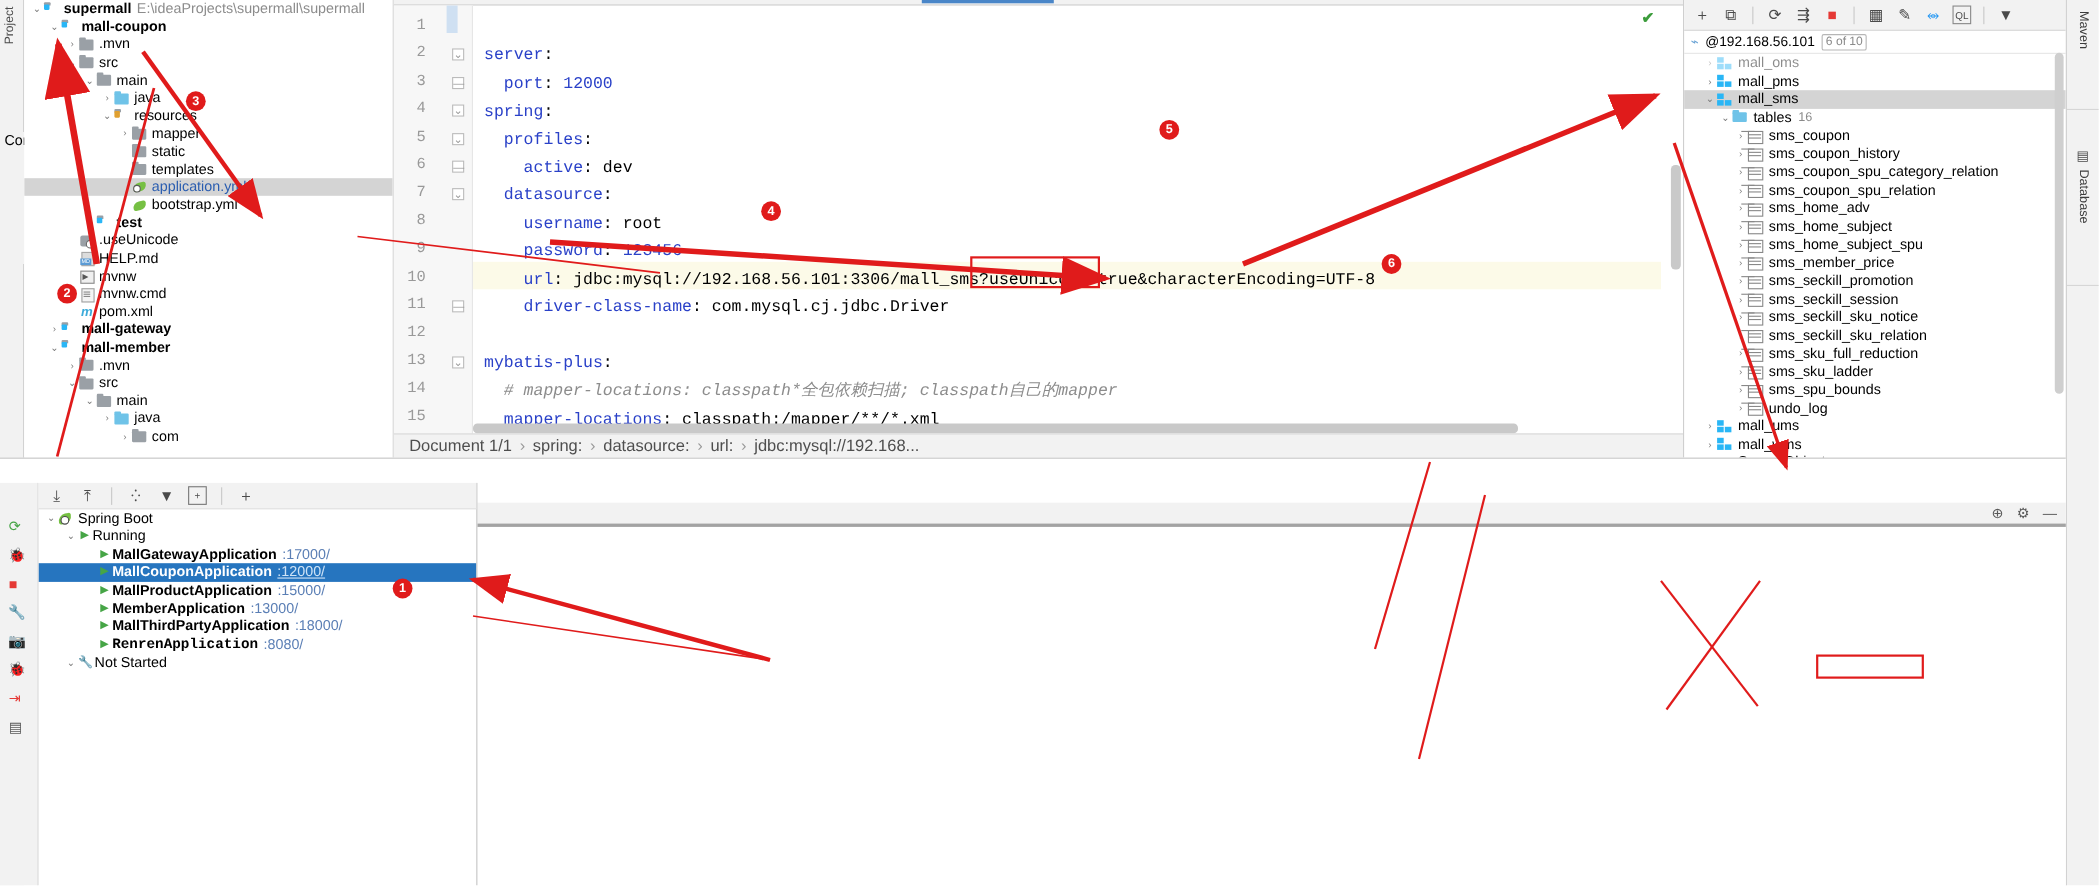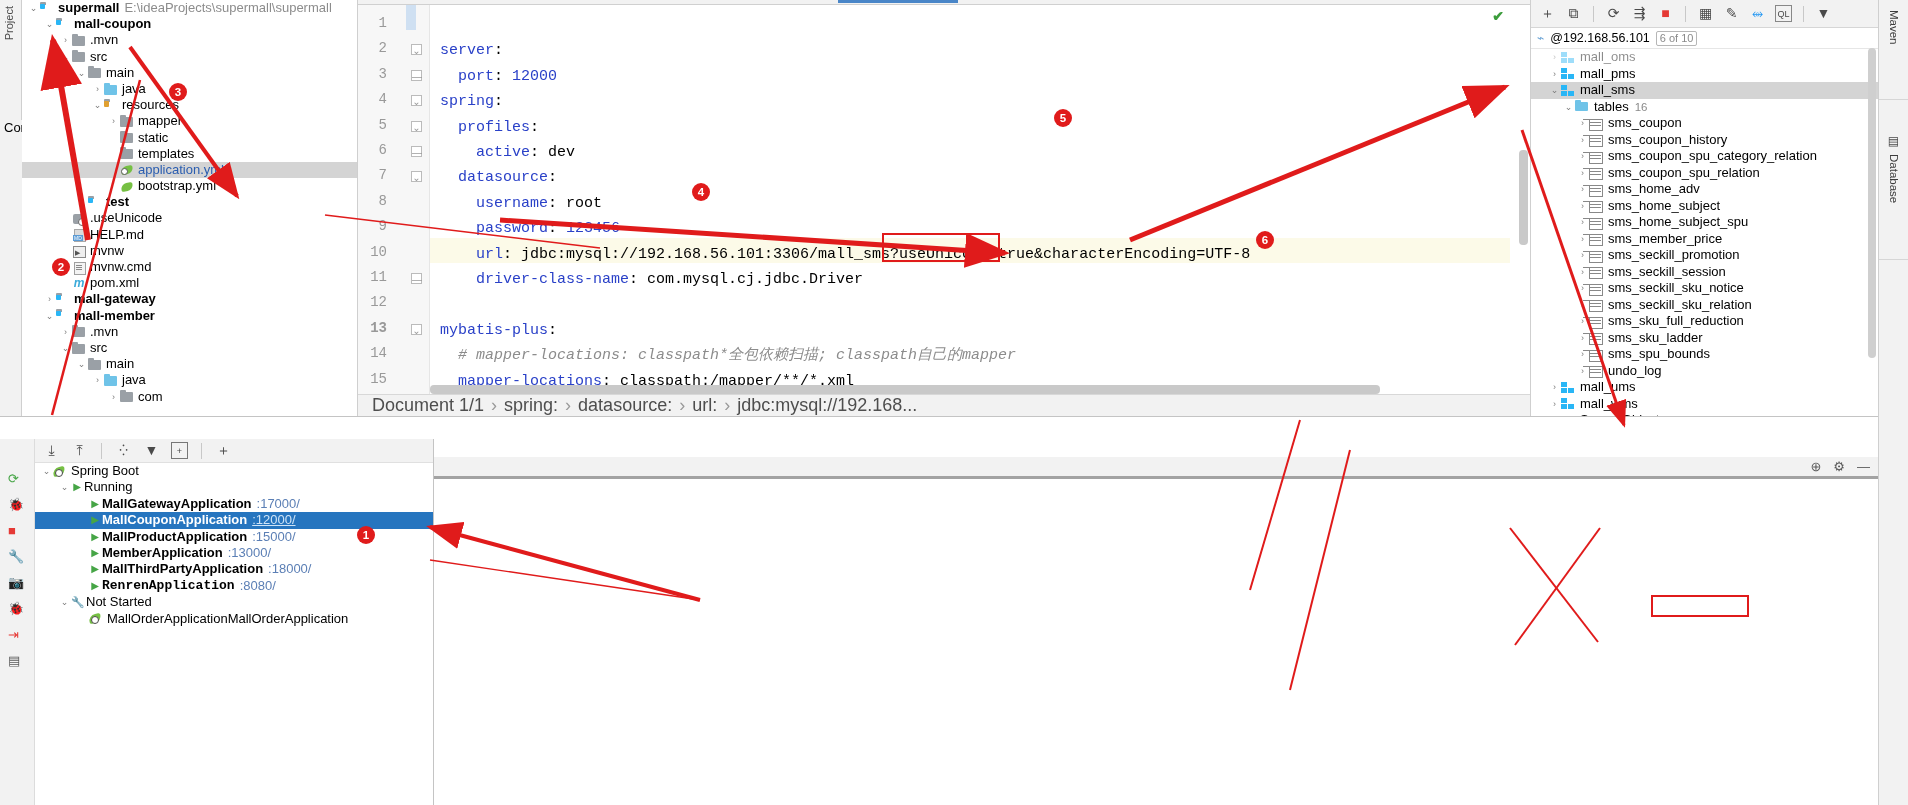--- a/index.html
+++ b/index.html
@@ -147,21 +147,21 @@
   }
   #code-hscroll {
     position:absolute; left:72px; bottom:22px; width:950px; height:9px;
     background:#c9c9c9; border-radius:4px;
   }
   #check-ok { position:absolute; right:26px; top:8px; color:#3b9c3b; font-size:14px; font-weight:bold;}
   #breadcrumb {
     position:absolute; left:0; bottom:0; height:22px; width:100%;
     background:#f2f2f2; border-top:1px solid #d8d8d8;
     display:flex; align-items:center; padding-left:14px; gap:7px;
-    font-size:18px; color:#4e4e4e;
+    font-size:15px; color:#4e4e4e;
   }
   #breadcrumb .sep { color:#9a9a9a; }
 
   
   #db-panel {
     position:absolute; left:1530px; top:0; width:348px; height:416px;
     background:#ffffff; border-left:1px solid #cfcfcf; overflow:hidden;
   }
   #db-toolbar {
     height:28px; background:#f2f2f2; border-bottom:1px solid #d6d6d6;
@@ -450,21 +450,21 @@
         <div class="lnum" style="top: 137px;">6</div>
         <div class="foldicon" style="top: 141px; border: 1px solid rgb(187, 187, 187); background: rgb(255, 255, 255);">—</div>
         <div class="lnum" style="top: 162.4px;">7</div>
         <div class="foldicon" style="top: 166.4px; border: 1px solid rgb(187, 187, 187); background: rgb(255, 255, 255);">⌄</div>
         <div class="lnum" style="top: 187.8px;">8</div>
         <div class="lnum" style="top: 213.2px;">9</div>
         <div class="lnum" style="top: 238.6px;">10</div>
         <div class="lnum" style="top: 264px;">11</div>
         <div class="foldicon" style="top: 268px; border: 1px solid rgb(187, 187, 187); background: rgb(255, 255, 255);">—</div>
         <div class="lnum" style="top: 289.4px;">12</div>
-        <div class="lnum" style="top: 314.8px; font-weight: bold;">13</div>
+        <div class="lnum" style="top: 314.8px;">13</div>
         <div class="foldicon" style="top: 318.8px; border: 1px solid rgb(187, 187, 187); background: rgb(255, 255, 255);">⌄</div>
         <div class="lnum" style="top: 340.2px;">14</div>
         <div class="lnum" style="top: 365.6px;">15</div>
       </div>
     <div id="code"><div class="cline" style="top: 8px;"></div><div class="cline" style="top: 33.4px;"><span class="k-key">server</span><span class="k-val">:</span></div><div class="cline" style="top: 58.8px;"><span class="k-val">  </span><span class="k-key">port</span><span class="k-val">: </span><span class="k-num">12000</span></div><div class="cline" style="top: 84.2px;"><span class="k-key">spring</span><span class="k-val">:</span></div><div class="cline" style="top: 109.6px;"><span class="k-val">  </span><span class="k-key">profiles</span><span class="k-val">:</span></div><div class="cline" style="top: 135px;"><span class="k-val">    </span><span class="k-key">active</span><span class="k-val">: dev</span></div><div class="cline" style="top: 160.4px;"><span class="k-val">  </span><span class="k-key">datasource</span><span class="k-val">:</span></div><div class="cline" style="top: 185.8px;"><span class="k-val">    </span><span class="k-key">username</span><span class="k-val">: root</span></div><div class="cline" style="top: 211.2px;"><span class="k-val">    </span><span class="k-key">password</span><span class="k-val">: </span><span class="k-num">123456</span></div><div class="hl-line" style="top: 232.6px;"></div><div class="cline" style="top: 236.6px;"><span class="k-val">    </span><span class="k-key">url</span><span class="k-val">: jdbc:mysql://192.168.56.101:3306/mall_sms?useUnicode=true&amp;characterEncoding=UTF-8</span></div><div class="cline" style="top: 262px;"><span class="k-val">    </span><span class="k-key">driver-class-name</span><span class="k-val">: com.mysql.cj.jdbc.Driver</span></div><div class="cline" style="top: 287.4px;"></div><div class="cline" style="top: 312.8px;"><span class="k-key">mybatis-plus</span><span class="k-val">:</span></div><div class="cline" style="top: 338.2px;"><span class="k-cmt">  # mapper-locations: classpath*全包依赖扫描; classpath自己的mapper</span></div><div class="cline" style="top: 363.6px;"><span class="k-val">  </span><span class="k-key">mapper-locations</span><span class="k-val">: classpath:/mapper/**/*.xml</span></div></div>
     <div id="code-vscroll"></div>
     <div id="code-hscroll"></div>
     <div id="breadcrumb">
         <span>Document 1/1</span>
         <span class="sep">›</span>
@@ -706,25 +706,20 @@
             <span class="arrow blank"></span>
             <span class="runarrow">▶</span>
             <span style="font-weight: bold; font-family: Liberation Mono, monospace;">RenrenApplication</span>
             <span class="port" style="margin-left: 5px; text-decoration: none;">:8080/</span>
           </div>
           <div class="svcrow" style="padding-left: 24px;">
             <span class="arrow">⌄</span>
             <span class="wrench-ico">🔧</span>
             <span>Not Started</span>
           </div>
-          <div class="svcrow" style="padding-left: 42px;">
-            <span class="arrow blank"></span>
-            <span class="spring-ico"></span>
-            <span>MallOrderApplicationMallOrderApplication</span>
-          </div>
         </div>
     </div>
 
     <div id="console-panel">
       
       
       
     </div>
   </div>
 

